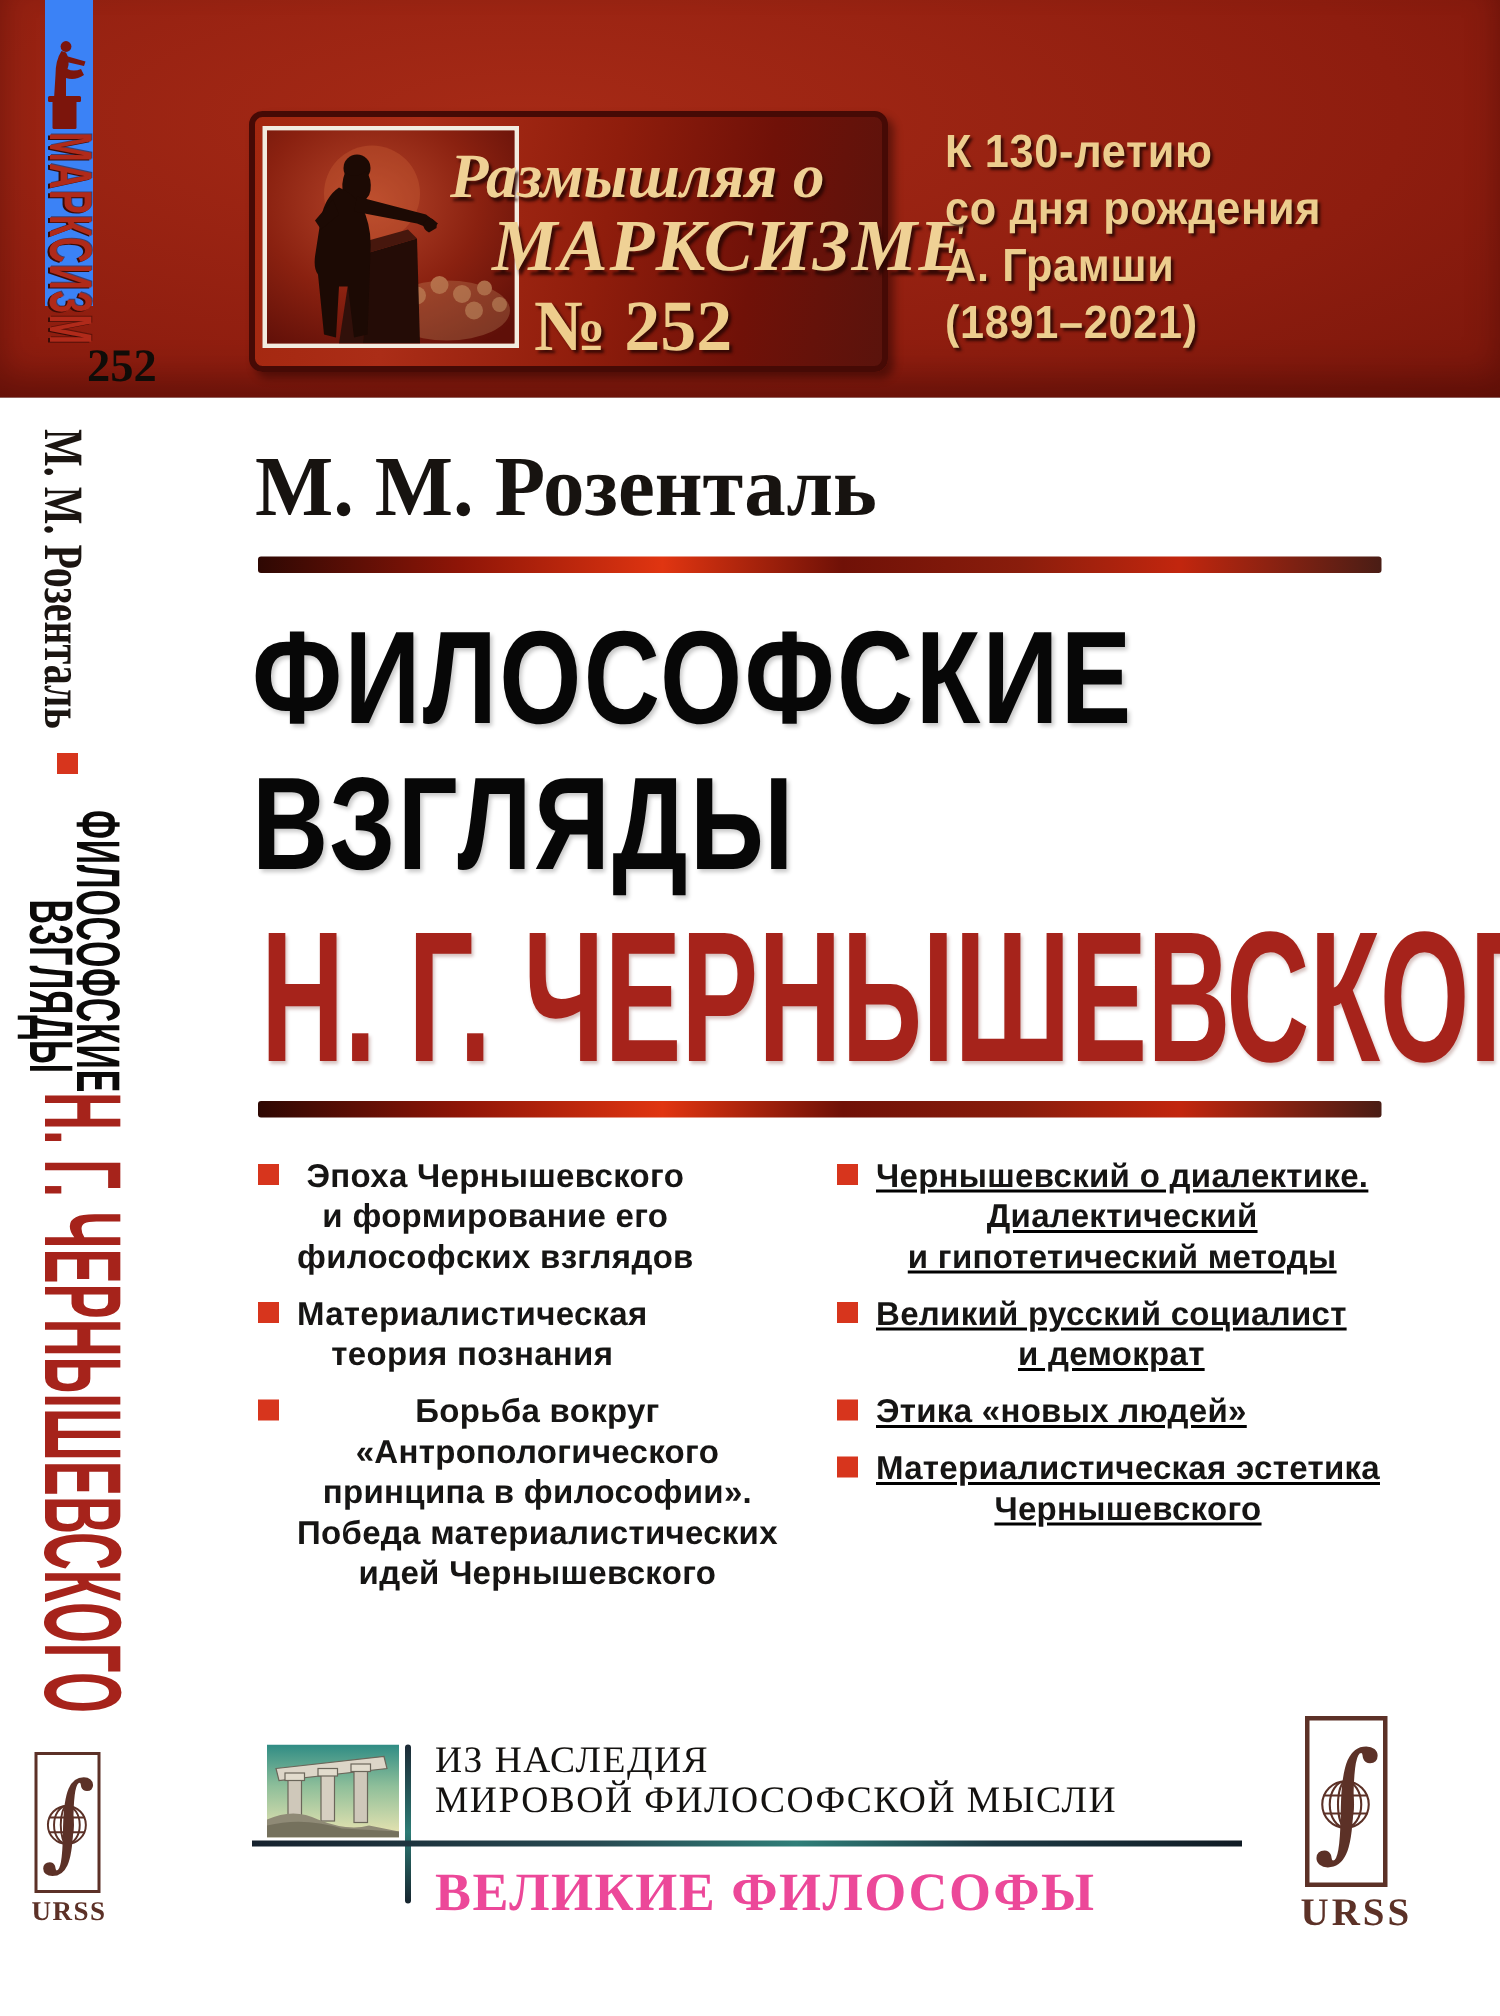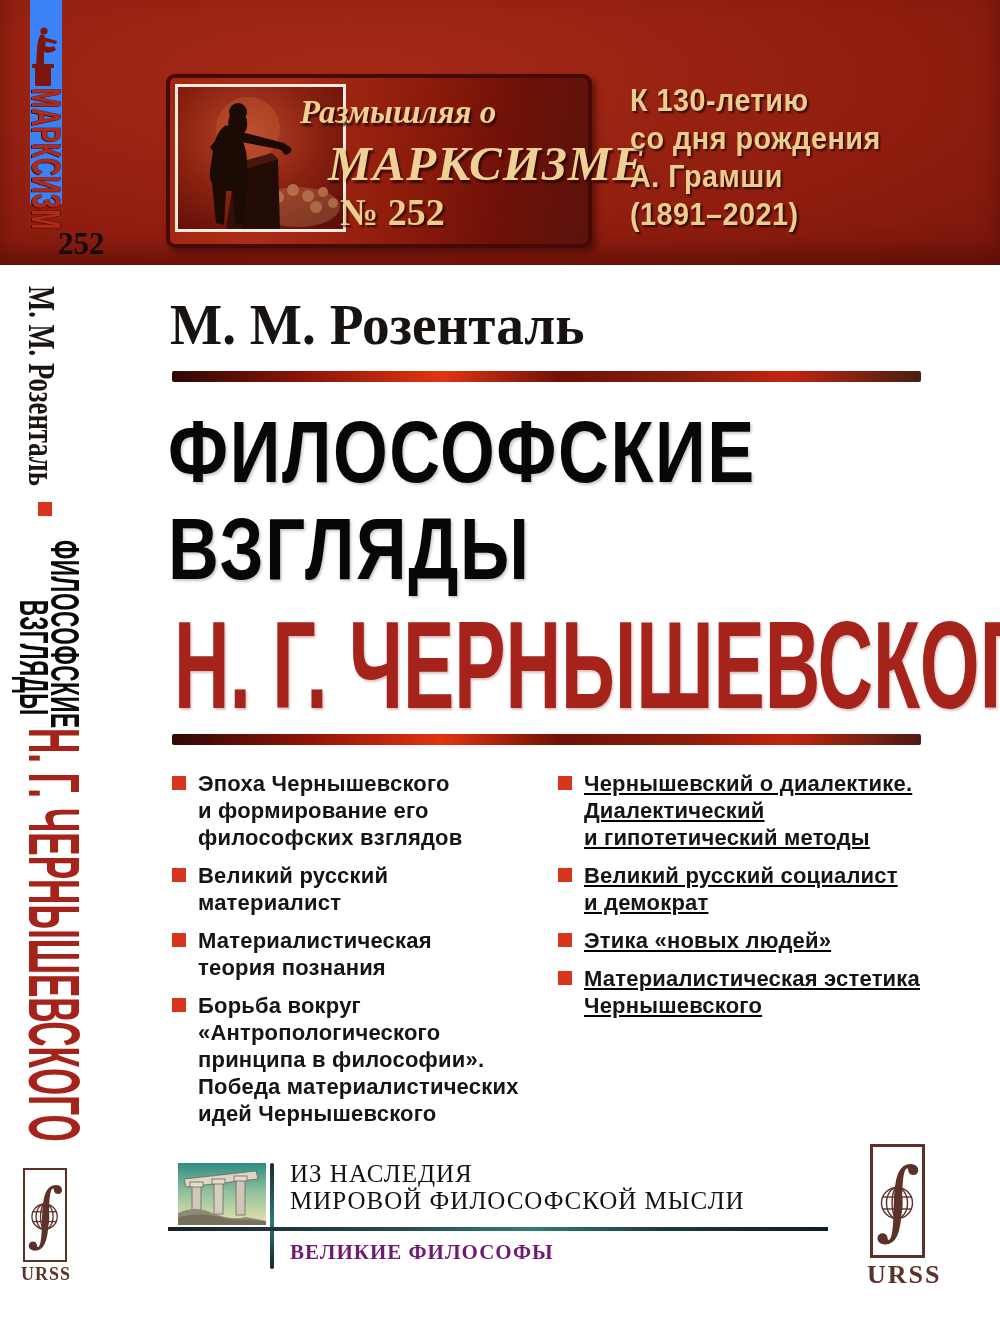--- a/index.html
+++ b/index.html
@@ -19,27 +19,27 @@
     font-family:"Liberation Serif",serif;font-weight:bold;font-size:31px;color:#100c08;}
   
   .series-box{position:absolute;left:166px;top:74px;width:418px;height:166px;border-radius:9px;
     border:4px solid #460a05;
     background:linear-gradient(100deg,#a3270f 0%,#ab2d17 25%,#8f1d0c 55%,#701108 78%,#5a130c 100%);
     box-shadow:4px 4px 6px rgba(25,2,1,.45);}
   .marx-frame{position:absolute;left:5px;top:6px;width:165px;height:142px;border:3px solid #f2ece0;
     background:#7e1c0e;}
   .marx-frame svg{display:block;}
   .series-line1{position:absolute;left:130px;top:16px;font-family:"Liberation Serif",serif;
-    font-style:italic;font-weight:bold;font-size:33px;color:#efd195;white-space:nowrap;
+    font-style:italic;font-weight:bold;font-size:42px;color:#efd195;white-space:nowrap;
     text-shadow:2px 3px 2px rgba(40,6,3,.85);}
   .series-line2{position:absolute;left:158px;top:57px;font-family:"Liberation Serif",serif;
     font-style:italic;font-weight:bold;font-size:49px;color:#efd195;letter-spacing:1px;white-space:nowrap;
     text-shadow:2px 3px 2px rgba(40,6,3,.85);}
-  .series-line3{position:absolute;left:170px;top:112px;font-family:"Liberation Serif",serif;
-    font-weight:bold;font-size:38px;color:#eecd8c;white-space:nowrap;
+  .series-line3{position:absolute;left:186px;top:112px;font-family:"Liberation Serif",serif;
+    font-weight:bold;font-size:48px;color:#eecd8c;white-space:nowrap;
     text-shadow:2px 2px 2px rgba(40,6,3,.85);}
   
   .announce{position:absolute;left:630px;top:82px;transform:scaleX(0.93);transform-origin:0 0;}
   .announce div{font-size:31px;font-weight:bold;line-height:38px;color:#eccd8e;white-space:nowrap;
     text-shadow:2px 2px 2px rgba(43,8,4,.9);letter-spacing:0.5px;}
   
   .author{position:absolute;left:170px;top:296px;font-family:"Liberation Serif",serif;
     font-weight:bold;font-size:57px;line-height:57px;color:#171310;transform:scaleX(0.97);
     transform-origin:0 0;white-space:nowrap;}
   .bar{position:absolute;left:172px;width:749px;height:11px;border-radius:2px;
@@ -51,31 +51,31 @@
   .t2{left:168px;top:505px;font-size:88px;line-height:88px;letter-spacing:2px;color:#070707;transform:scaleX(0.80);}
   .t3{left:174px;top:603px;font-size:124px;line-height:124px;color:#a6231b;transform:scaleX(0.62);
       text-shadow:2px 2px 3px rgba(90,10,5,.25);}
   
   .col{position:absolute;top:770px;}
   .col-left{left:172px;width:385px;}
   .col-right{left:558px;width:385px;text-decoration:underline;}
   .topic{display:flex;margin-bottom:11px;}
   .sq{flex:0 0 auto;width:14px;height:14px;background:#d7351d;margin:6px 12px 0 0;}
   .topic-text{font-size:22px;line-height:27px;font-weight:bold;color:#161514;white-space:pre-line;
-    letter-spacing:0.2px;}
+    letter-spacing:0.2px;text-align:center;}
   
   .thumb{position:absolute;left:178px;top:1163px;width:88px;height:62px;}
   .vdiv{position:absolute;left:270px;top:1163px;width:4px;height:106px;border-radius:2px;
     background:linear-gradient(180deg,#1c2a36 0%,#2d7b75 55%,#16242e 100%);}
   .heritage{position:absolute;left:290px;top:1160px;font-family:"Liberation Serif",serif;
     font-size:25px;line-height:27px;color:#141210;letter-spacing:1px;white-space:pre-line;}
   .hrule{position:absolute;left:168px;top:1227px;width:660px;height:4px;
     background:linear-gradient(90deg,#16222e 0%,#274a52 35%,#2f7e78 55%,#1d3a44 75%,#101b24 100%);}
   .series-label{position:absolute;left:290px;top:1240px;font-family:"Liberation Serif",serif;
-    font-weight:bold;font-size:21px;color:#701a75;letter-spacing:1px;white-space:nowrap;}
+    font-weight:bold;font-size:36px;color:#ec4899;letter-spacing:1px;white-space:nowrap;}
   
   .urss-main{position:absolute;left:867px;top:1144px;width:60px;text-align:center;}
   .urss-main .rect{width:49px;height:108px;border:3px solid #5c3127;margin:0 auto;}
   .urss-main .label{margin-top:2px;font-family:"Liberation Serif",serif;font-weight:bold;
     font-size:26px;letter-spacing:2px;color:#5c3127;}
   .urss-spine{position:absolute;left:21px;top:1168px;width:48px;text-align:center;}
   .urss-spine .rect{width:40px;height:90px;border:2px solid #5c3127;margin:0 auto;}
   .urss-spine .label{margin-top:2px;font-family:"Liberation Serif",serif;font-weight:bold;
     font-size:18px;letter-spacing:1px;color:#5c3127;}
   
@@ -167,25 +167,20 @@
   <div class="title-line t2">ВЗГЛЯДЫ</div>
   <div class="title-line t3">Н. Г. ЧЕРНЫШЕВСКОГО</div>
   <div class="bar bar2"></div>
 
   <div class="col col-left">
     <div class="topic">
       <span class="sq"></span>
       <span class="topic-text">Эпоха Чернышевского
 и формирование его
 философских взглядов</span>
-    </div>
-    <div class="topic">
-      <span class="sq"></span>
-      <span class="topic-text">Великий русский
-материалист</span>
     </div>
     <div class="topic">
       <span class="sq"></span>
       <span class="topic-text">Материалистическая
 теория познания</span>
     </div>
     <div class="topic">
       <span class="sq"></span>
       <span class="topic-text">Борьба вокруг
 «Антропологического

